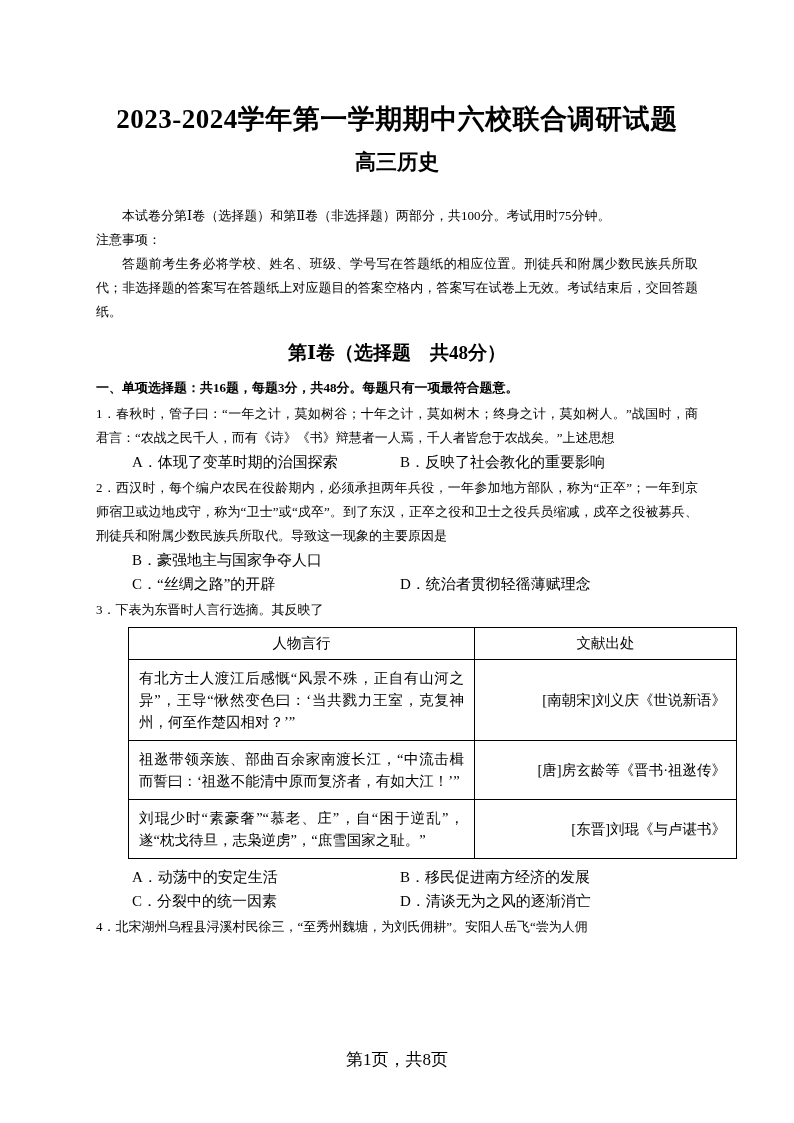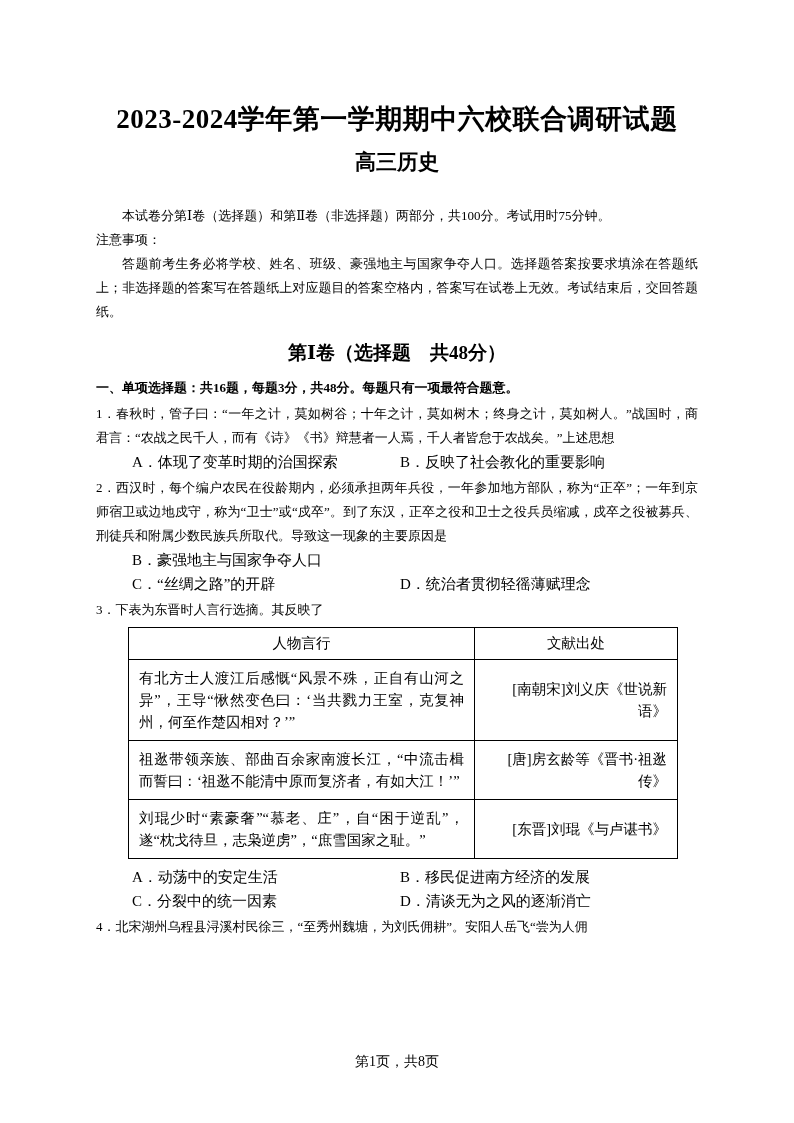--- a/index.html
+++ b/index.html
@@ -38,21 +38,21 @@
   .option-row {
     display: flex;
     padding-left: 36px;
     font-size: 15px; line-height: 24px;
   }
   .opt-left { width: 268px; flex-shrink: 0; }
   .opt-right { flex: 1; }
   table.q-table {
     border-collapse: collapse;
     margin: 5px 0 6px 32px;
-    width: 550px;
+    width: 609px;
     table-layout: fixed;
     padding-left: 20px;
   }
   table.q-table th, table.q-table td {
     border: 1px solid #000;
     font-size: 14.5px;
     font-weight: normal;
   }
   table.q-table th {
     text-align: center;
@@ -62,35 +62,35 @@
     padding: 7px 10px;
     line-height: 22px;
     vertical-align: middle;
   }
   table.q-table col.col-speech { width: 346px; }
   table.q-table td.cell-speech { text-align: justify; }
   table.q-table td.cell-source { text-align: right; }
   .footer {
     position: absolute; bottom: 52px; left: 0; right: 0;
     text-align: center;
-    font-size: 14px;
+    font-size: 17px;
     color: #000;
   }
 </style>
 </head>
 <body>
 
 <main class="page">
 
   <h1 class="title">2023-2024学年第一学期期中六校联合调研试题</h1>
   <h2 class="subtitle">高三历史</h2>
 
   <p class="para indent intro-start">本试卷分第Ⅰ卷（选择题）和第Ⅱ卷（非选择题）两部分，共100分。考试用时75分钟。</p>
   <p class="para">注意事项：</p>
-  <p class="para indent">答题前考生务必将学校、姓名、班级、豪强地主与国家争夺人口。选择题答案按要求填涂在答题纸上；非选择题的答案写在答题纸上对应题目的答案空格内，答案写在试卷上无效。考试结束后，交回答题纸。</p>
+  <p class="para indent">答题前考生务必将学校、姓名、班级、学号写在答题纸的相应位置。刑徒兵和附属少数民族兵所取代；非选择题的答案写在答题纸上对应题目的答案空格内，答案写在试卷上无效。考试结束后，交回答题纸。</p>
 
   <h3 class="section-heading">第Ⅰ卷（选择题　共48分）</h3>
   <p class="para bold">一、单项选择题：共16题，每题3分，共48分。每题只有一项最符合题意。</p>
 
   <div class="question">
     <p class="para">1．春秋时，管子曰：“一年之计，莫如树谷；十年之计，莫如树木；终身之计，莫如树人。”战国时，商君言：“农战之民千人，而有《诗》《书》辩慧者一人焉，千人者皆怠于农战矣。”上述思想</p>
     <div class="options">
       <div class="option-row">
         <span class="opt-left">A．体现了变革时期的治国探索</span>
         <span class="opt-right">B．反映了社会教化的重要影响</span>

